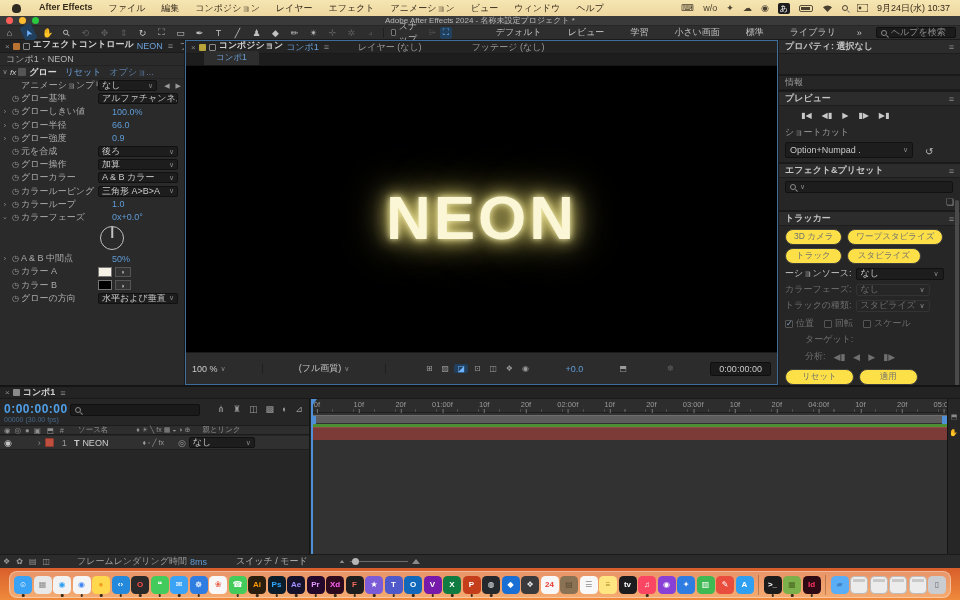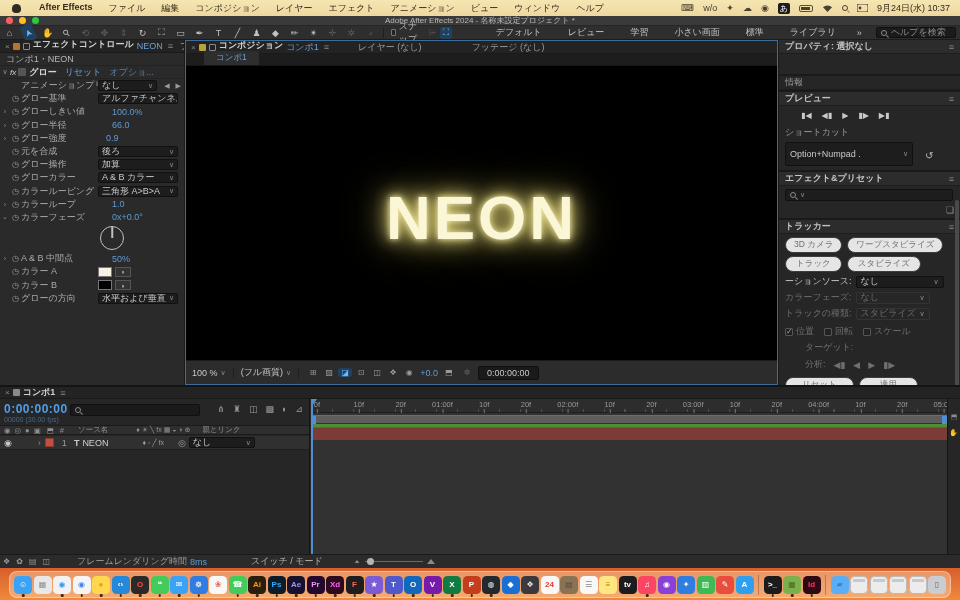--- a/index.html
+++ b/index.html
@@ -73,42 +73,42 @@
   .swatch{width:14px;height:10px;border:1px solid #777;margin-right:3px;}
   .eyedrop{width:16px;height:10px;border:1px solid #555;background:#333;color:#bbb;font-size:7px;display:flex;align-items:center;justify-content:center;}
 
   
   #comp-panel{position:absolute;left:185px;top:0;width:593px;height:345px;background:#232323;border:1px solid #3e6d9c;}
   .ftab-row{height:12px;background:#1d1d1d;display:flex;align-items:flex-end;border-bottom:1px solid #161616;}
   .ftab{background:#2e2e2e;color:#6ba1d9;padding:1px 12px;font-size:8.5px;border-radius:2px 2px 0 0;margin-left:18px;}
   #viewport{position:absolute;left:0;right:0;top:25px;bottom:16px;background:#000;display:flex;align-items:center;justify-content:center;overflow:hidden;}
   #neon{font-size:62px;font-weight:bold;letter-spacing:3px;color:#faf6d6;
         text-shadow:0 0 6px #f5eeb0,0 0 16px #efe07a,0 0 30px rgba(238,224,120,.9),0 0 50px rgba(238,224,120,.5);}
-  #comp-status{position:absolute;left:0;right:0;bottom:0;height:24px;background:#2c2c2c;border-top:1px solid #1a1a1a;display:flex;align-items:center;gap:4px;padding:0 6px;}
+  #comp-status{position:absolute;left:0;right:0;bottom:0;height:32px;background:#2c2c2c;border-top:1px solid #1a1a1a;display:flex;align-items:center;gap:4px;padding:0 6px;justify-content:space-between;}
   .cs-dd{color:#c9c9c9;display:flex;align-items:center;gap:3px;white-space:nowrap;}
   .cs-dd .caret{color:#8a8a8a;font-size:7px;}
   .cs-ic{color:#9a9a9a;font-size:8px;width:14px;text-align:center;}
   .cs-ic.hl{background:#20405e;color:#6fb2ff;border-radius:2px;}
   .cs-exp{color:#5f9bd6;}
   .cs-tc{background:#1a1a1a;border:1px solid #0f0f0f;border-radius:2px;color:#c9c9c9;padding:1px 8px;}
 
   
   #right-panel{position:absolute;left:778px;top:0;width:182px;height:345px;background:#262626;border-left:1px solid #1a1a1a;}
   .rp-head{height:14px;background:#2c2c2c;border-bottom:1px solid #1d1d1d;display:flex;align-items:center;padding:0 6px;color:#c5c5c5;font-weight:bold;}
   .rp-head .menu{margin-left:auto;color:#8a8a8a;font-weight:normal;}
   .rp-gap{height:2px;background:#1a1a1a;}
   .transport{display:flex;align-items:center;gap:10px;padding:5px 0 4px 22px;color:#c9c9c9;font-size:8px;}
   .rp-label{padding:2px 6px;color:#9a9a9a;}
-  .rp-dd{margin:1px 6px 4px 6px;width:128px;height:24px;background:#1d1d1d;border:1px solid #111;border-radius:2px;color:#c9c9c9;display:flex;align-items:center;padding:0 4px;}
+  .rp-dd{margin:1px 6px 4px 6px;width:128px;height:16px;background:#1d1d1d;border:1px solid #111;border-radius:2px;color:#c9c9c9;display:flex;align-items:center;padding:0 4px;}
   .rp-dd .caret{margin-left:auto;color:#8a8a8a;font-size:7px;}
   .reset-ic{color:#b9b9b9;font-size:10px;margin-left:6px;}
   .search-row{margin:3px 6px;width:168px;height:12px;background:#1d1d1d;border:1px solid #111;border-radius:2px;display:flex;align-items:center;gap:4px;padding:0 4px;color:#8a8a8a;}
   .fx-tools{display:flex;justify-content:flex-end;padding:1px 6px 3px;color:#9a9a9a;}
   .pillrow{display:flex;gap:5px;padding:3px 6px 0;}
-  .pill{border:1px solid #3d3d3d;background:#e5e5e5;border-radius:8px;color:#6f6f6f;padding:1px 8px;white-space:nowrap;font-size:8.5px;}
+  .pill{border:1px solid #3d3d3d;background:#fde047;border-radius:8px;color:#6f6f6f;padding:1px 8px;white-space:nowrap;font-size:8.5px;}
   .pill.wide{padding:1px 10px;}
   .trk-line{display:flex;align-items:center;padding:3px 6px 0;white-space:nowrap;}
   .trk-line .lab{color:#c5c5c5;}
   .trk-line .lab.dim{color:#6f6f6f;}
   .trk-dd{margin-left:4px;width:88px;height:12px;background:#1d1d1d;border:1px solid #111;border-radius:2px;color:#c9c9c9;display:flex;align-items:center;padding:0 4px;}
   .trk-dd.dim{background:#262626;color:#6f6f6f;border-color:#333;}
   .trk-dd .caret{margin-left:auto;font-size:7px;color:#8a8a8a;}
   .ckrow{display:flex;gap:10px;padding:5px 6px 0;}
   .ck{display:flex;align-items:center;gap:3px;color:#6f6f6f;}
   .ckb{width:8px;height:8px;border:1px solid #555;background:#222;border-radius:1px;position:relative;}
@@ -137,21 +137,21 @@
   #workarea{position:absolute;left:0;right:0;top:16px;height:8px;background:#5d5d5d;border-top:1px solid #6e6e6e;}
   .wa-cap{position:absolute;top:0;width:5px;height:8px;background:#4f8fd6;}
   #greenbar{position:absolute;left:0;right:0;top:25px;height:3px;background:#4e8f33;}
   #redbar{position:absolute;left:0;right:0;top:28px;height:13px;background:#7c3b36;border-top:1px solid #8f4a44;}
   #playhead{position:absolute;left:0;top:0;bottom:0;width:2px;background:#4f8fd6;z-index:5;}
   #playhead::before{content:"";position:absolute;top:0;left:-4px;border:5px solid transparent;border-top:7px solid #4f8fd6;}
   #tl-rightcol{position:absolute;right:0;top:12px;width:13px;bottom:14px;background:#262626;border-left:1px solid #151515;color:#8a8a8a;font-size:7px;text-align:center;}
   #tl-footer{position:absolute;left:0;right:0;bottom:0;height:14px;background:#2b2b2b;border-top:1px solid #1a1a1a;display:flex;align-items:center;color:#9a9a9a;}
   .ft-ic{margin:0 3px;font-size:8px;color:#9a9a9a;}
   .ft-blue{color:#5f9bd6;margin-left:3px;}
-  .switchbtn{margin-left:44px;color:#b5b5b5;}
+  .switchbtn{margin-left:29px;color:#b5b5b5;}
   .zoomctl{display:flex;align-items:center;gap:4px;margin-left:30px;}
   .mt{width:0;height:0;border-left:4px solid transparent;border-right:4px solid transparent;border-bottom:5px solid #8a8a8a;}
   .mt.small{transform:scale(.6);}
   .ztrack{width:58px;height:1px;background:#6a6a6a;position:relative;}
   .zknob{position:absolute;left:2px;top:-3px;width:7px;height:7px;border-radius:50%;background:#b5b5b5;}
 
   
   #desktop{position:absolute;top:568px;left:0;width:960px;height:32px;background:linear-gradient(#d85e2b,#ef8a3c);}
   #dock{position:absolute;left:50%;transform:translateX(-50%);bottom:2px;height:27px;background:rgba(255,226,195,.40);border:1px solid rgba(255,255,255,.35);border-radius:8px;display:flex;align-items:center;padding:0 4px;gap:1.5px;}
   .dock-icon{width:18px;height:18px;border-radius:4.5px;display:flex;align-items:center;justify-content:center;font-size:8px;font-weight:bold;position:relative;flex:none;}
@@ -311,21 +311,21 @@
             <span class="ec-label">グロー半径</span>
             <span class="ec-ctrl">
               <span class="ec-val" style="margin-left: 14px;">66.0</span>
             </span>
           </div>
           <div class="ec-row">
             <span class="twirl">›</span>
             <span class="sw">◷</span>
             <span class="ec-label">グロー強度</span>
             <span class="ec-ctrl">
-              <span class="ec-val" style="margin-left: 8px;">0.9</span>
+              <span class="ec-val" style="margin-left: 14px;">0.9</span>
             </span>
           </div>
           <div class="ec-row">
             <span class="twirl"></span>
             <span class="sw">◷</span>
             <span class="ec-label">元を合成</span>
             <span class="ec-ctrl">
               <span class="ec-dd">
                 <span>後ろ</span>
                 <span class="caret">∨</span>

